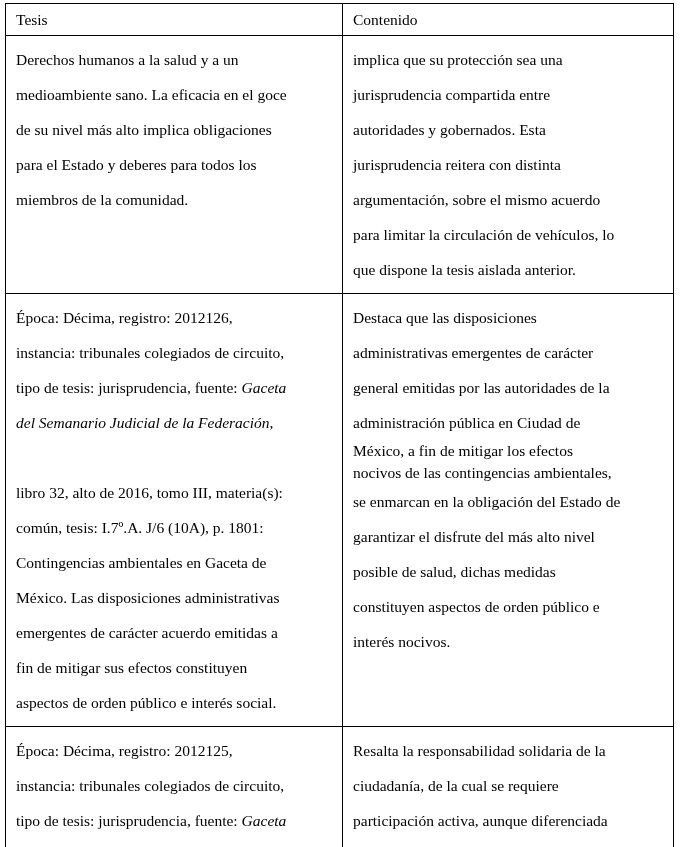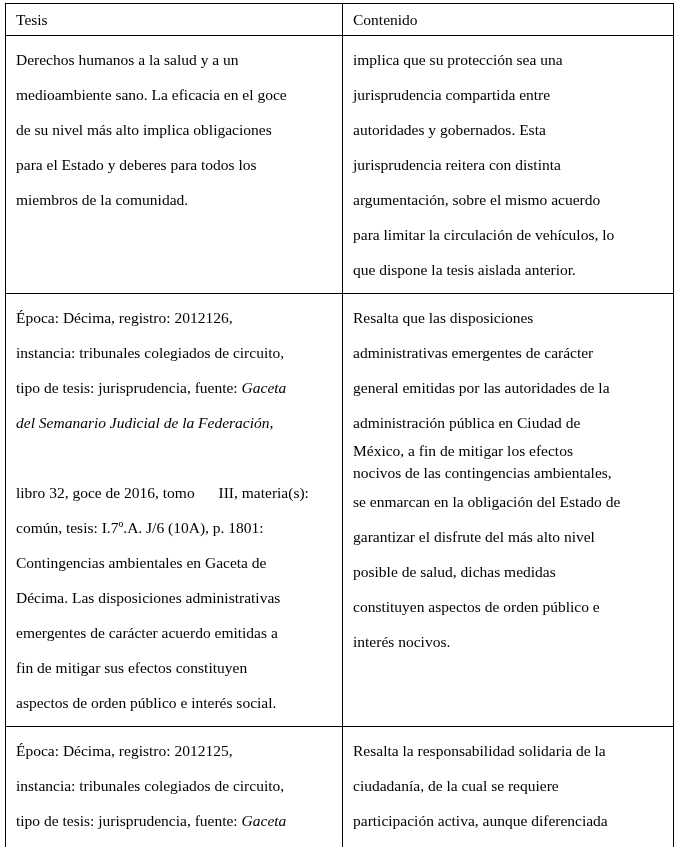--- a/index.html
+++ b/index.html
@@ -47,21 +47,21 @@
     padding-bottom: 5px;
     font-size: 15.5px;
   }
   .cell-body {
     line-height: 35px;
     font-family: Liberation Serif, serif;
   }
   .line { display: block; white-space: nowrap; }
   .blank-line { display: block; height: 35px; }
   .it { font-style: italic; }
-  .smallcaps { font-variant: small-caps; margin-left: 20px; }
+  .smallcaps { font-variant: small-caps; }
   .tight-pair { line-height: 22px; display: block; }
   .tight-pair .line { line-height: 22px; }
 
   
   tr.row-1 td { height: 200px; }
   tr.row-2 td { height: 350px; }
   tr.row-3 td { height: 210px; }
 </style>
 </head>
 <body>
@@ -104,32 +104,32 @@
       </tr>
 
       <tr class="row-2">
         <td>
           <div class="cell-body">
             <span class="line">Época: Décima, registro: 2012126,</span>
             <span class="line">instancia: tribunales colegiados de circuito,</span>
             <span class="line"><span>tipo de tesis: jurisprudencia, fuente: </span><span class="it">Gaceta</span></span>
             <span class="line"><span class="it">del Semanario Judicial de la Federación</span><span>,</span></span>
             <span class="blank-line"></span>
-            <span class="line"><span>libro 32, goce de 2016, tomo </span><span class="smallcaps">III</span><span>, materia(s):</span></span>
+            <span class="line"><span>libro 32, alto de 2016, tomo </span><span class="smallcaps">III</span><span>, materia(s):</span></span>
             <span class="line">común, tesis: I.7º.A. J/6 (10A), p. 1801:</span>
             <span class="line">Contingencias ambientales en Gaceta de</span>
-            <span class="line">Décima. Las disposiciones administrativas</span>
+            <span class="line">México. Las disposiciones administrativas</span>
             <span class="line">emergentes de carácter acuerdo emitidas a</span>
             <span class="line">fin de mitigar sus efectos constituyen</span>
             <span class="line">aspectos de orden público e interés social.</span>
           </div>
         </td>
         <td>
           <div class="cell-body">
-            <span class="line">Resalta que las disposiciones</span>
+            <span class="line">Destaca que las disposiciones</span>
             <span class="line">administrativas emergentes de carácter</span>
             <span class="line">general emitidas por las autoridades de la</span>
             <span class="line">administración pública en Ciudad de</span>
             <span class="tight-pair">
               <span class="line">México, a fin de mitigar los efectos</span>
               <span class="line">nocivos de las contingencias ambientales,</span>
             </span>
             <span class="line">se enmarcan en la obligación del Estado de</span>
             <span class="line">garantizar el disfrute del más alto nivel</span>
             <span class="line">posible de salud, dichas medidas</span>

